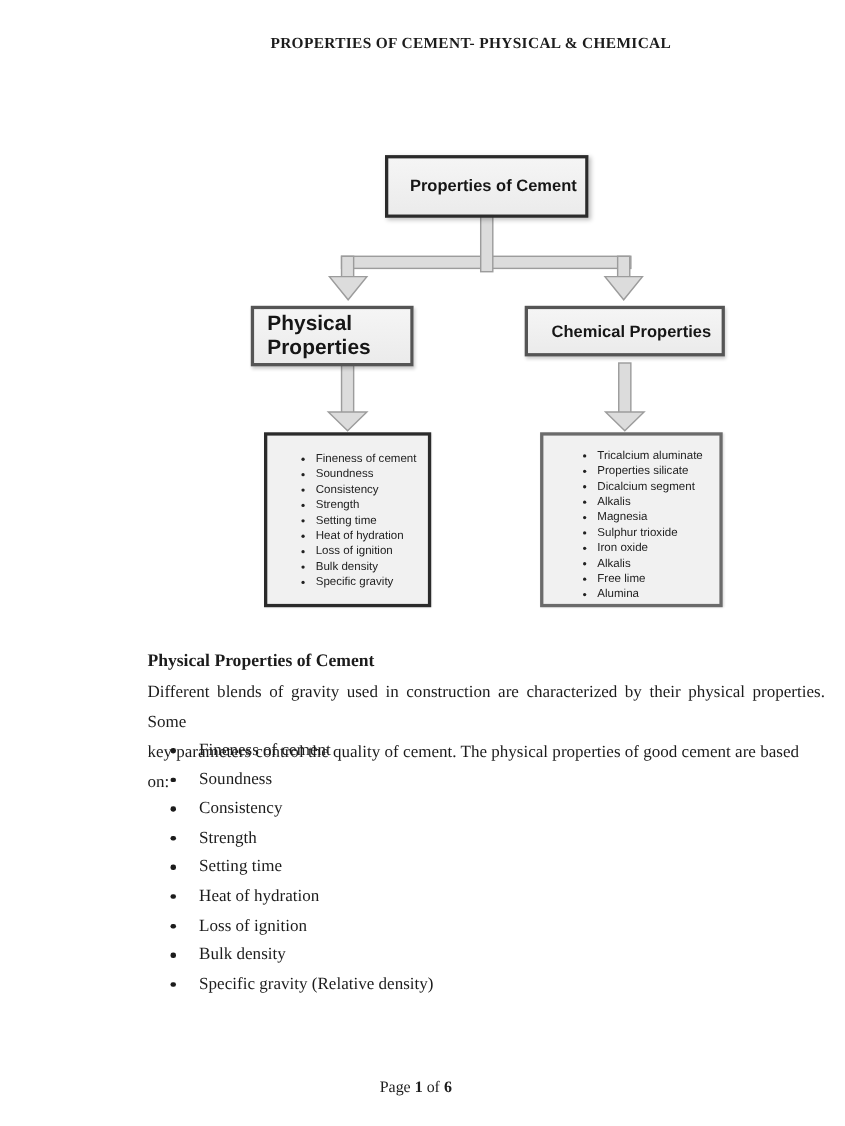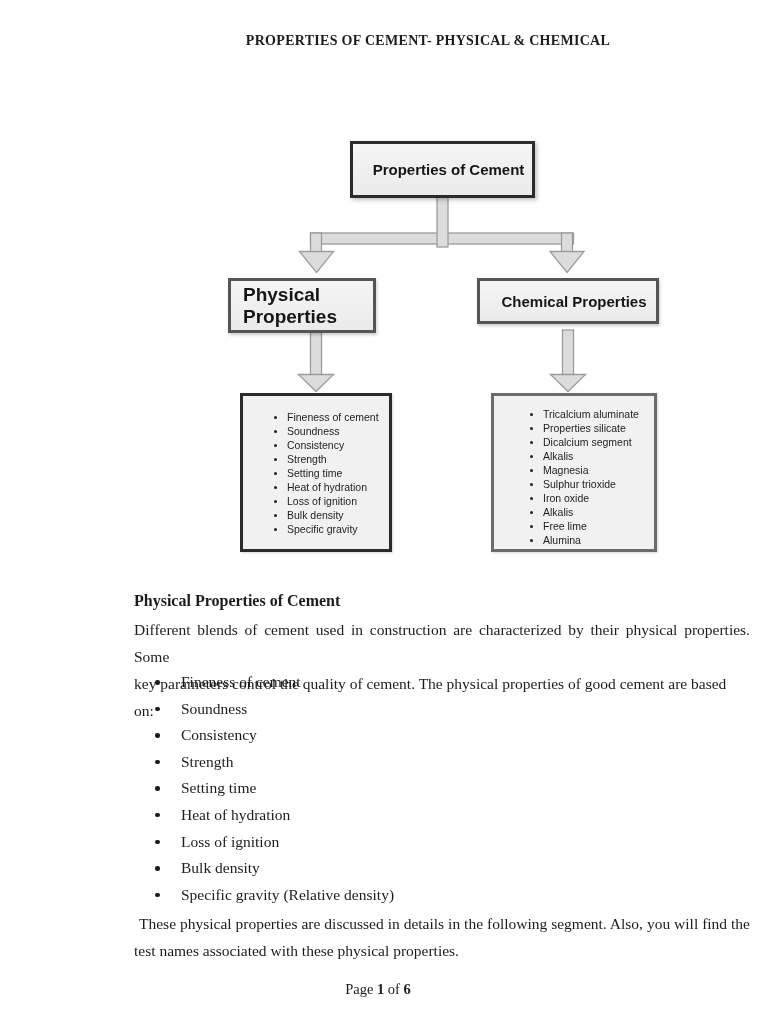--- a/index.html
+++ b/index.html
@@ -131,40 +131,36 @@
       <li>Iron oxide</li>
       <li>Alkalis</li>
       <li>Free lime</li>
       <li>Alumina</li>
     </ul>
   </div>
 
   <div class="section-heading">Physical Properties of Cement</div>
 
   <div class="textcol para" style="top:616px;">
-    <div class="jline">Different blends of cement used in construction are characterized by their physical properties. Some</div>
+    <div class="jline">Different blends of gravity used in construction are characterized by their physical properties. Some</div>
     <div class="lastline">key parameters control the quality of cement. The physical properties of good cement are based on:</div>
   </div>
 
   <ul class="doc-bullets">
     <li>Fineness of cement</li>
     <li>Soundness</li>
     <li>Consistency</li>
     <li>Strength</li>
     <li>Setting time</li>
     <li>Heat of hydration</li>
     <li>Loss of ignition</li>
     <li>Bulk density</li>
     <li>Specific gravity (Relative density)</li>
   </ul>
 
-  <div class="textcol para" style="top:910px;">
-    <div class="jline closing-first">These physical properties are discussed in details in the following segment. Also, you will find the</div>
-    <div class="lastline">test names associated with these physical properties.</div>
-  </div>
 
   <div class="footer">
     <span>Page</span>
     <b>1</b>
     <span>of</span>
     <b>6</b>
   </div>
 
 </div>
 

